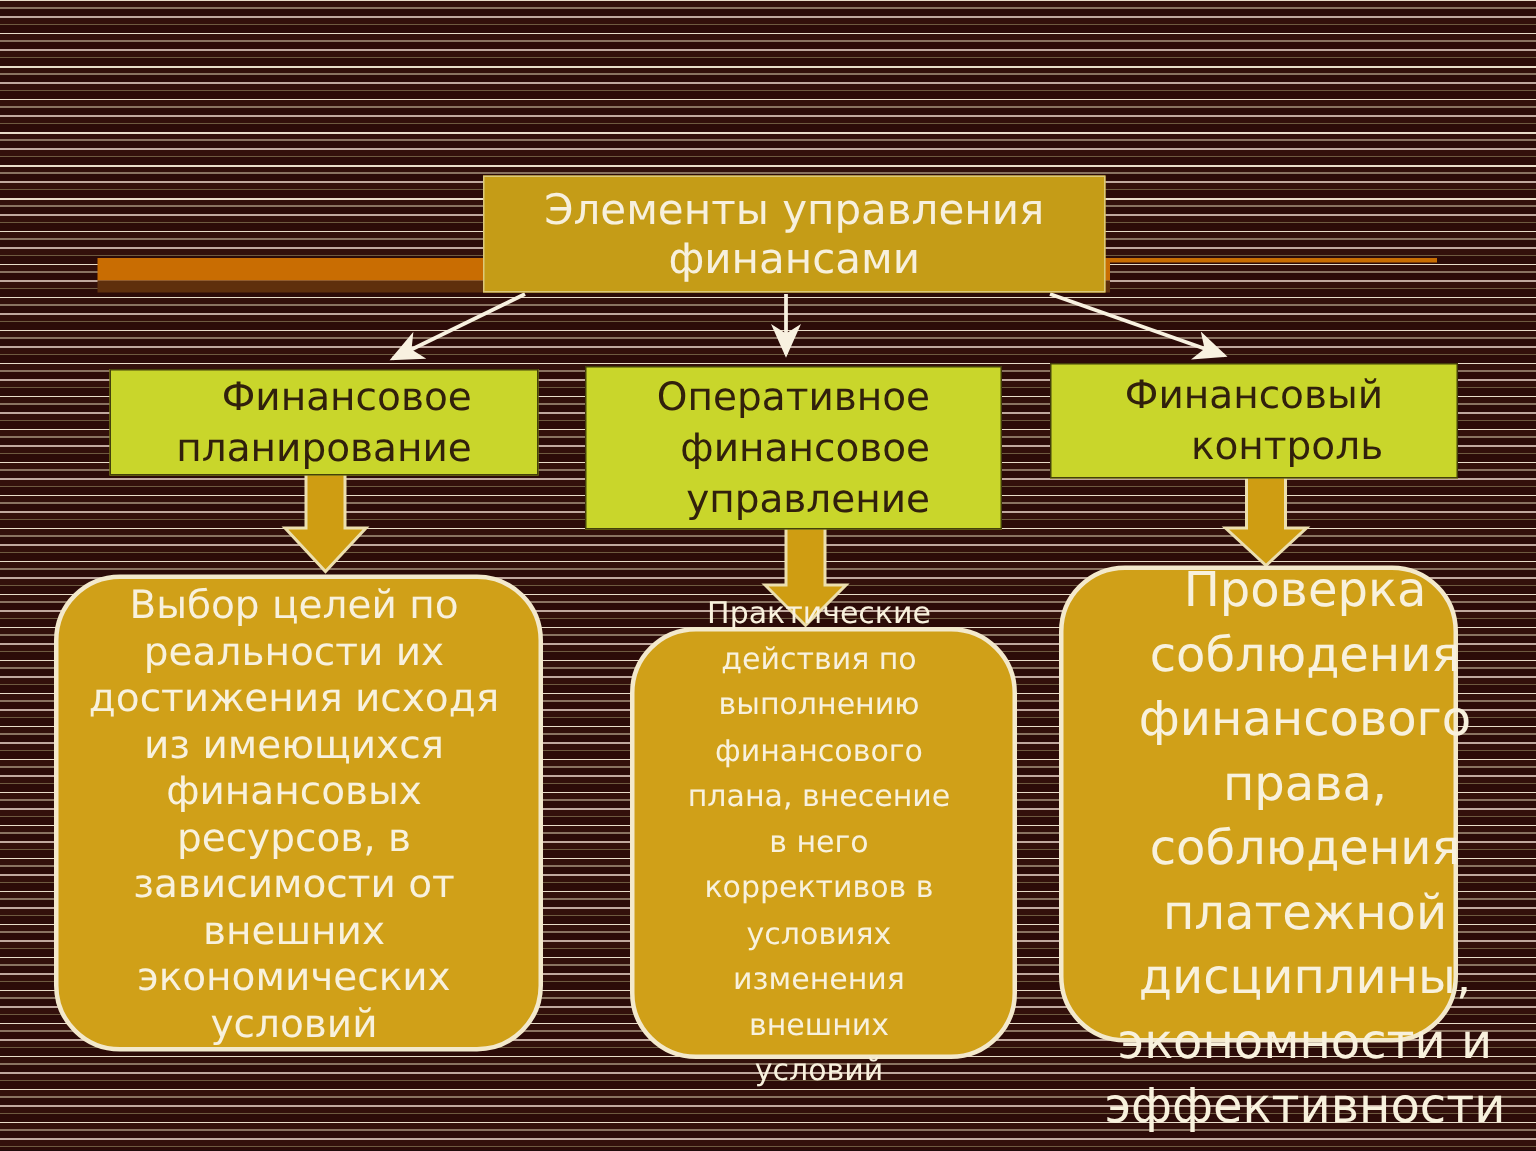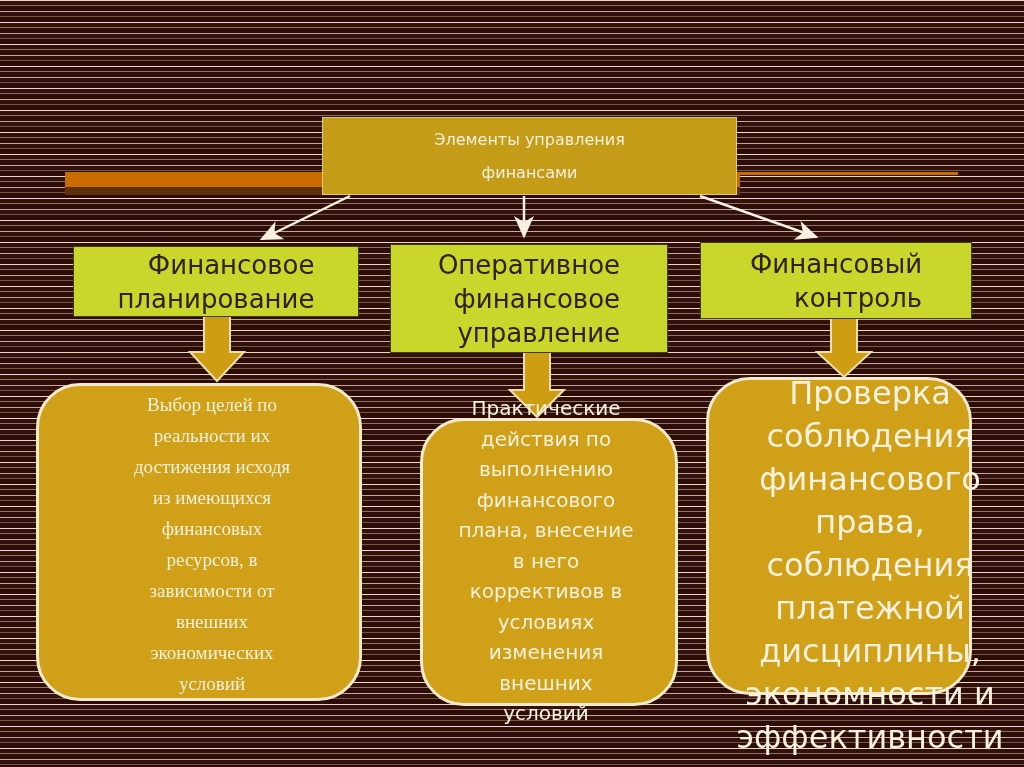--- a/index.html
+++ b/index.html
@@ -24,21 +24,21 @@
   .abs{position:absolute;}
   
   #accent-bar{left:65px;top:172px;width:675px;height:15px;background:#c96d02;}
   #accent-bar-shadow{left:65px;top:187px;width:675px;height:8px;background:#5f2f0c;}
   #accent-bar-thin{left:740px;top:172px;width:218px;height:3px;background:#c96d02;}
   
   #root-box{
     left:322px;top:117px;width:413px;height:76px;
     background:#c59c17;border:1px solid #dcc97a;
     display:flex;align-items:center;justify-content:center;
-    color:#f7f0dd;font-size:16px;line-height:33px;text-align:center;
+    color:#f7f0dd;font-size:28px;line-height:33px;text-align:center;
     white-space:pre-line;
   }
   
   .branch{
     background:#c9d62b;border:1px solid #44400a;
     display:flex;align-items:center;justify-content:center;
     color:#31200c;font-size:26px;line-height:34px;text-align:right;
     white-space:pre-line;
   }
   #branch-left{left:73px;top:246px;width:284px;height:69px;}
@@ -47,21 +47,21 @@
   
   .leaf{
     background:#d0a018;border:3px solid #f3e9cc;border-radius:44px;
   }
   #leaf-left{left:36px;top:383px;width:320px;height:312px;}
   #leaf-middle{left:420px;top:418px;width:252px;height:282px;}
   #leaf-right{left:706px;top:377px;width:260px;height:312px;}
   .leaf-text{
     color:#f8f1dd;text-align:center;white-space:pre-line;
   }
-  #leaf-text-left{left:52px;top:389px;width:320px;font-size:19px;line-height:31px;font-family:Liberation Serif, serif;}
+  #leaf-text-left{left:36px;top:389px;width:320px;font-size:26px;line-height:31px;}
   #leaf-text-middle{left:410px;top:393px;width:272px;font-size:20px;line-height:30.5px;}
   #leaf-text-right{left:734px;top:372px;width:272px;font-size:32px;line-height:43px;}
   #connector-svg{left:0;top:0;pointer-events:none;}
 </style>
 </head>
 <body>
 
 <div id="slide">
 
   <div class="abs" id="accent-bar"></div>

